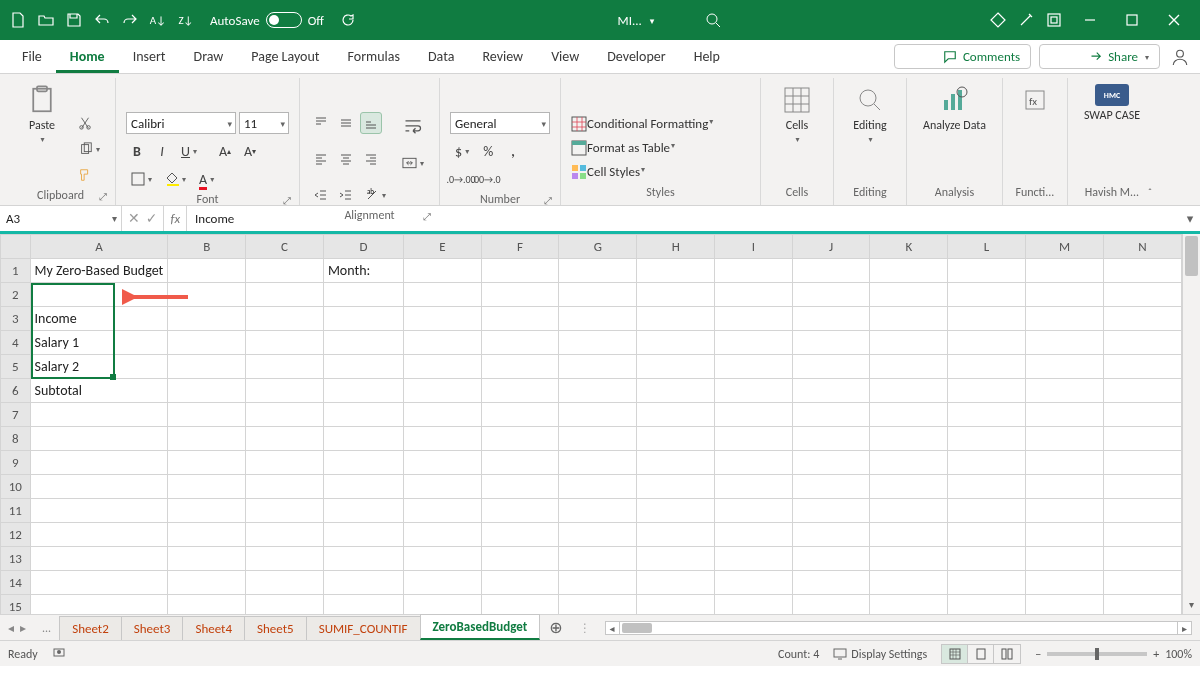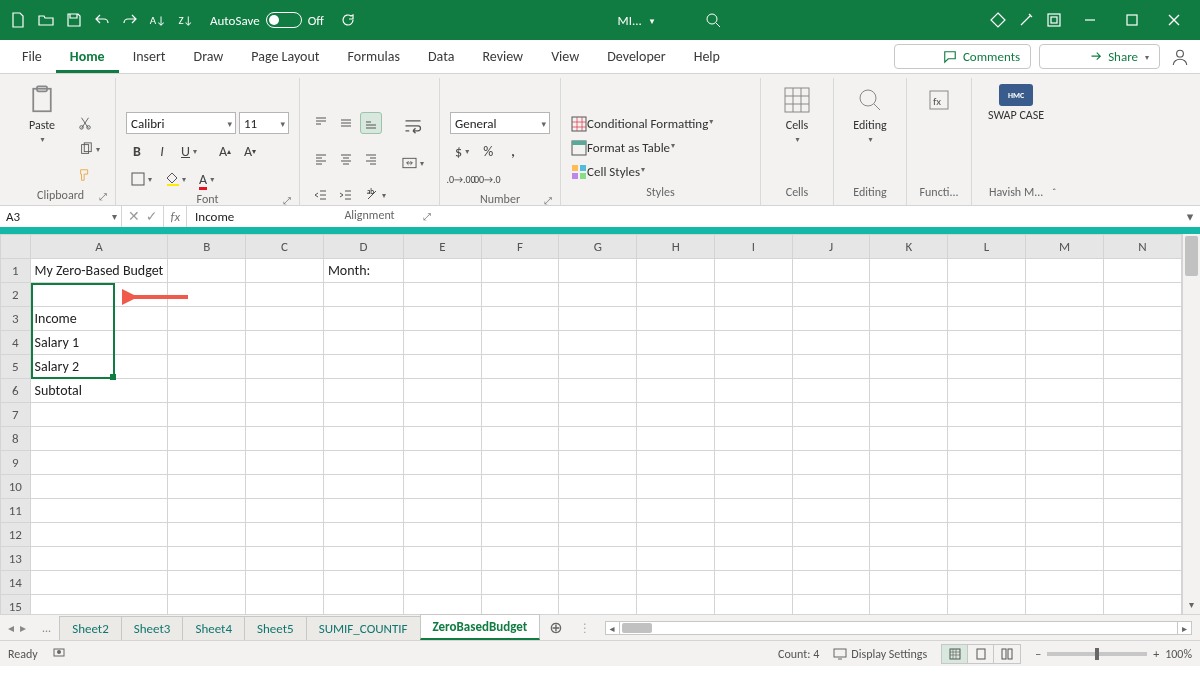--- a/index.html
+++ b/index.html
@@ -35,21 +35,21 @@
   .rb { width:22px; height:22px; display:flex; align-items:center; justify-content:center; border:1px solid transparent; border-radius:3px; cursor:pointer; font-size:14px; color:#444; }
   .rb.sel { background:#d9e8df; border-color:#9bc4aa; }
   .rb.wide { width:auto; padding:0 4px; gap:2px; }
   .bigbtn { display:flex; flex-direction:column; align-items:center; gap:2px; padding:2px 6px; cursor:pointer; font-size:12px; color:#333; text-align:center; min-width:52px; }
   .bigbtn .bicon { width:32px; height:32px; display:flex; align-items:center; justify-content:center; }
   .dd { min-width:78px; height:22px; border:1px solid #b5b5b5; background:#fff; display:flex; align-items:center; padding:0 4px; font-size:13px; position:relative; }
   .dd .caret { position:absolute; right:3px; font-size:9px; color:#666; }
   .caret-sm { font-size:8px; color:#666; margin-left:1px; }
   .rtxt { font-size:13px; color:#333; cursor:pointer; display:flex; align-items:flex-start; }
   
-  .fbar { height:28px; border-bottom:7px solid #14b8a6; display:flex; align-items:stretch; background:#fff; }
+  .fbar { height:28px; border-bottom:3px solid #14b8a6; display:flex; align-items:stretch; background:#fff; }
   .namebox { width:122px; border-right:1px solid #d4d4d4; display:flex; align-items:center; padding:0 6px; font-size:13px; position:relative; }
   .namebox .caret { position:absolute; right:4px; font-size:10px; color:#666; }
   .fxarea { display:flex; align-items:center; gap:6px; padding:0 6px; border-right:1px solid #d4d4d4; }
   .fxarea span { color:#9a9a9a; font-size:14px; }
   .fxlabel { font-style:italic; font-size:13px; color:#777; padding:0 6px; border-right:1px solid #d4d4d4; display:flex; align-items:center; }
   .finput { flex:1; display:flex; align-items:center; padding:0 8px; font-size:13px; }
   .fbar-expand { width:20px; display:flex; align-items:center; justify-content:center; color:#666; cursor:pointer; }
   
   .gridwrap { position:relative; height:380px; display:flex; }
   .gridmain { flex:1; overflow:hidden; position:relative; }
@@ -66,21 +66,21 @@
   .arrow-callout { position:absolute; left:122px; top:54px; pointer-events:none; }
   .vscroll { width:18px; background:#f3f2f1; border-left:1px solid #d4d4d4; position:relative; }
   .vscroll .thumb { position:absolute; left:2px; right:2px; top:2px; height:40px; background:#c1c1c1; border-radius:2px; }
   .vscroll .abtn { position:absolute; left:0; right:0; height:16px; text-align:center; font-size:10px; color:#666; }
   .vscroll .abtn.up{top:0}.vscroll .abtn.dn{bottom:0}
   
   .sheetbar { height:26px; border-top:1px solid #d4d4d4; background:#f3f2f1; display:flex; align-items:center; font-size:12px; }
   .sheetnav { display:flex; gap:2px; padding:0 6px; color:#888; }
   .sheetnav span { cursor:pointer; padding:0 2px; }
   .sheettabs { display:flex; align-items:flex-end; height:100%; }
-  .stab { padding:4px 12px; border:1px solid #c7c7c7; border-bottom:none; background:#eceae7; margin-right:-1px; cursor:pointer; font-size:13px; color:#0f766e; }
+  .stab { padding:4px 12px; border:1px solid #c7c7c7; border-bottom:none; background:#eceae7; margin-right:-1px; cursor:pointer; font-size:13px; color:#c2410c; }
   .stab.active { background:#fff; color:#107c41; font-weight:600; border-bottom:2px solid #107c41; }
   .addsheet { padding:0 10px; color:#666; cursor:pointer; font-size:16px; }
   .hscroll { flex:1; margin:0 8px; height:14px; background:#fff; border:1px solid #c7c7c7; position:relative; }
   .hscroll .lbtn,.hscroll .rbtn{position:absolute;top:0;bottom:0;width:14px;text-align:center;font-size:10px;color:#666;}
   .hscroll .lbtn{left:0;border-right:1px solid #c7c7c7}.hscroll .rbtn{right:0;border-left:1px solid #c7c7c7}
   .hscroll .hthumb{position:absolute;left:16px;top:1px;bottom:1px;width:30px;background:#c1c1c1;border-radius:2px;}
   
   .statusbar { height:26px; background:#f3f2f1; border-top:1px solid #d4d4d4; display:flex; align-items:center; font-size:12px; color:#555; padding:0 8px; gap:14px; }
   .statusbar .spacer{flex:1}
   .viewbtns { display:flex; border:1px solid #c7c7c7; }
@@ -454,20 +454,36 @@
               <path d="M18 18l6 6" stroke="#888"></path>
             </svg>
           </div>
           <span>Editing</span>
           <span class="caret-sm">▾</span>
         </div>
       </div>
     <div class="group-label"><span>Editing</span></div>
   </div>
 
+  <div class="group">
+    <div class="group-body">
+        <div class="bigbtn">
+          <div class="bicon">
+            <svg width="28" height="28">
+              <rect x="4" y="14" width="4" height="10" fill="#5a9"></rect>
+              <rect x="11" y="8" width="4" height="16" fill="#5a9"></rect>
+              <rect x="18" y="4" width="4" height="20" fill="#5a9"></rect>
+              <circle cx="22" cy="6" r="5" stroke="#555" fill="none"></circle>
+            </svg>
+          </div>
+          <span>Analyze Data</span>
+        </div>
+      </div>
+    <div class="group-label"><span>Analysis</span></div>
+  </div>
 
   <div class="group" style="min-width:46px">
     <div class="group-body">
         <div class="bigbtn" style="min-width:36px">
           <div class="bicon">
             <svg width="24" height="24">
               <rect x="3" y="3" width="18" height="18" stroke="#888" fill="none"></rect>
               <text x="6" y="17" font-size="11" fill="#555">fx</text>
             </svg>
           </div>

